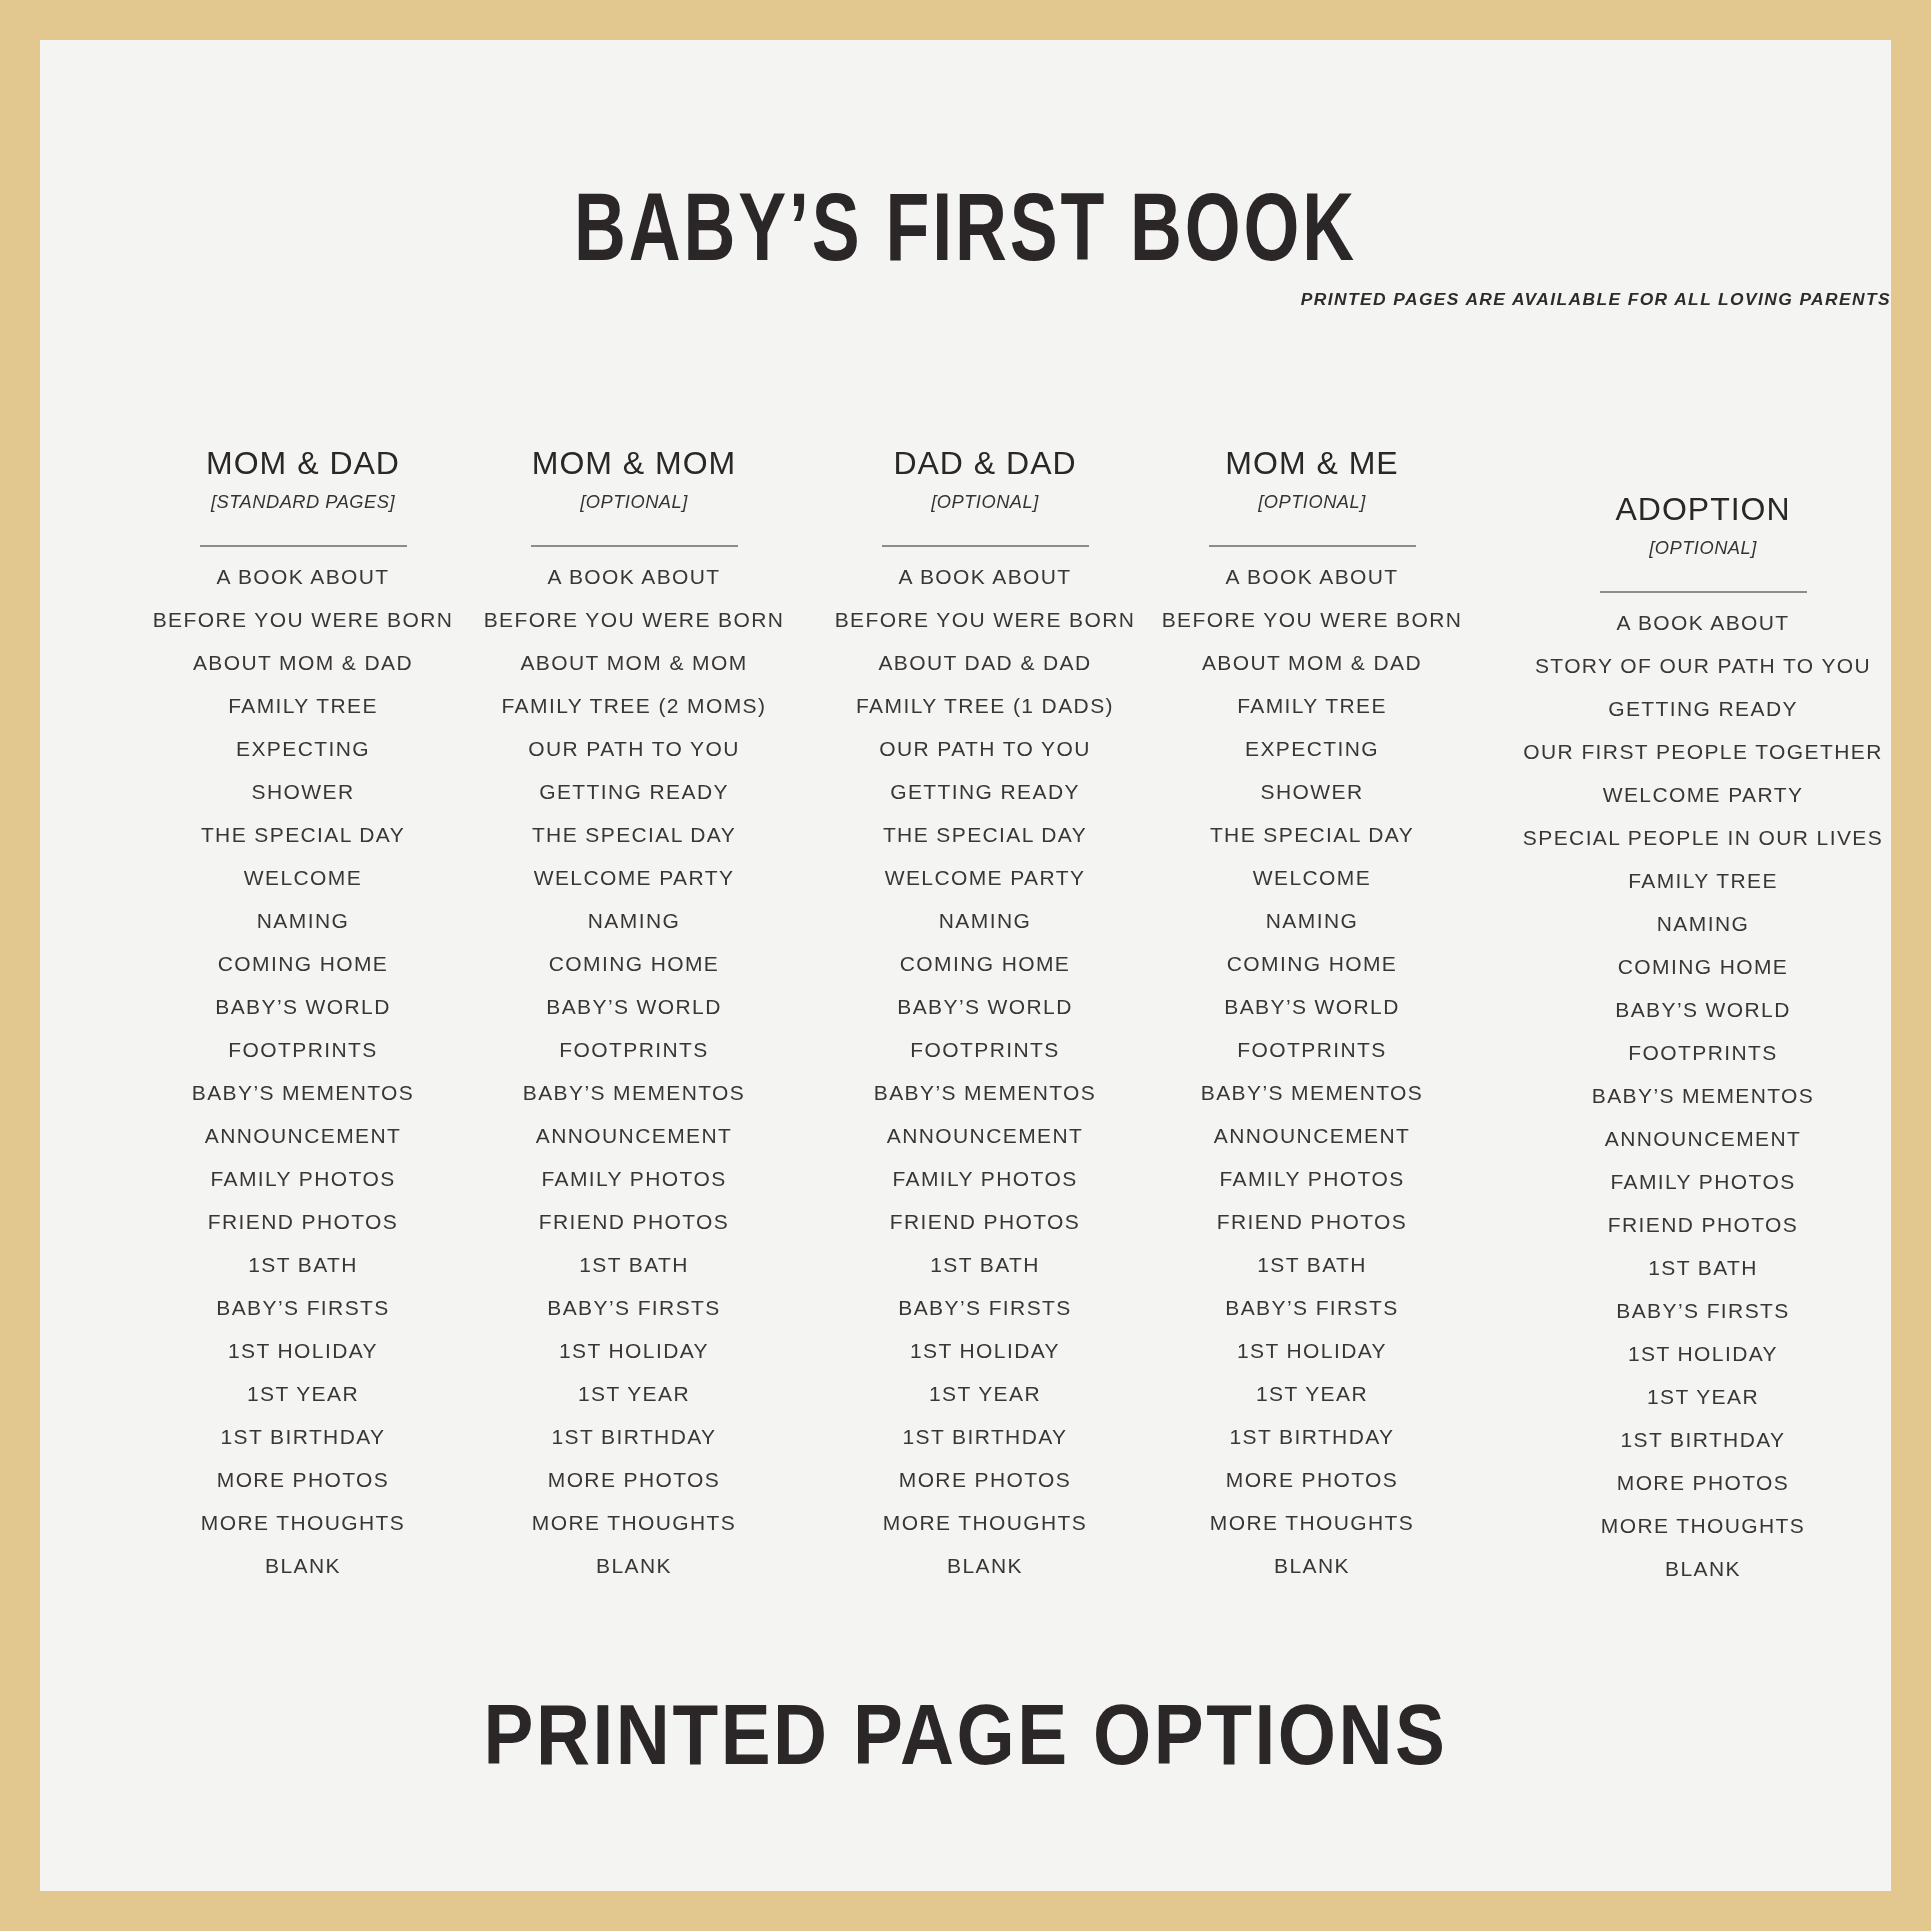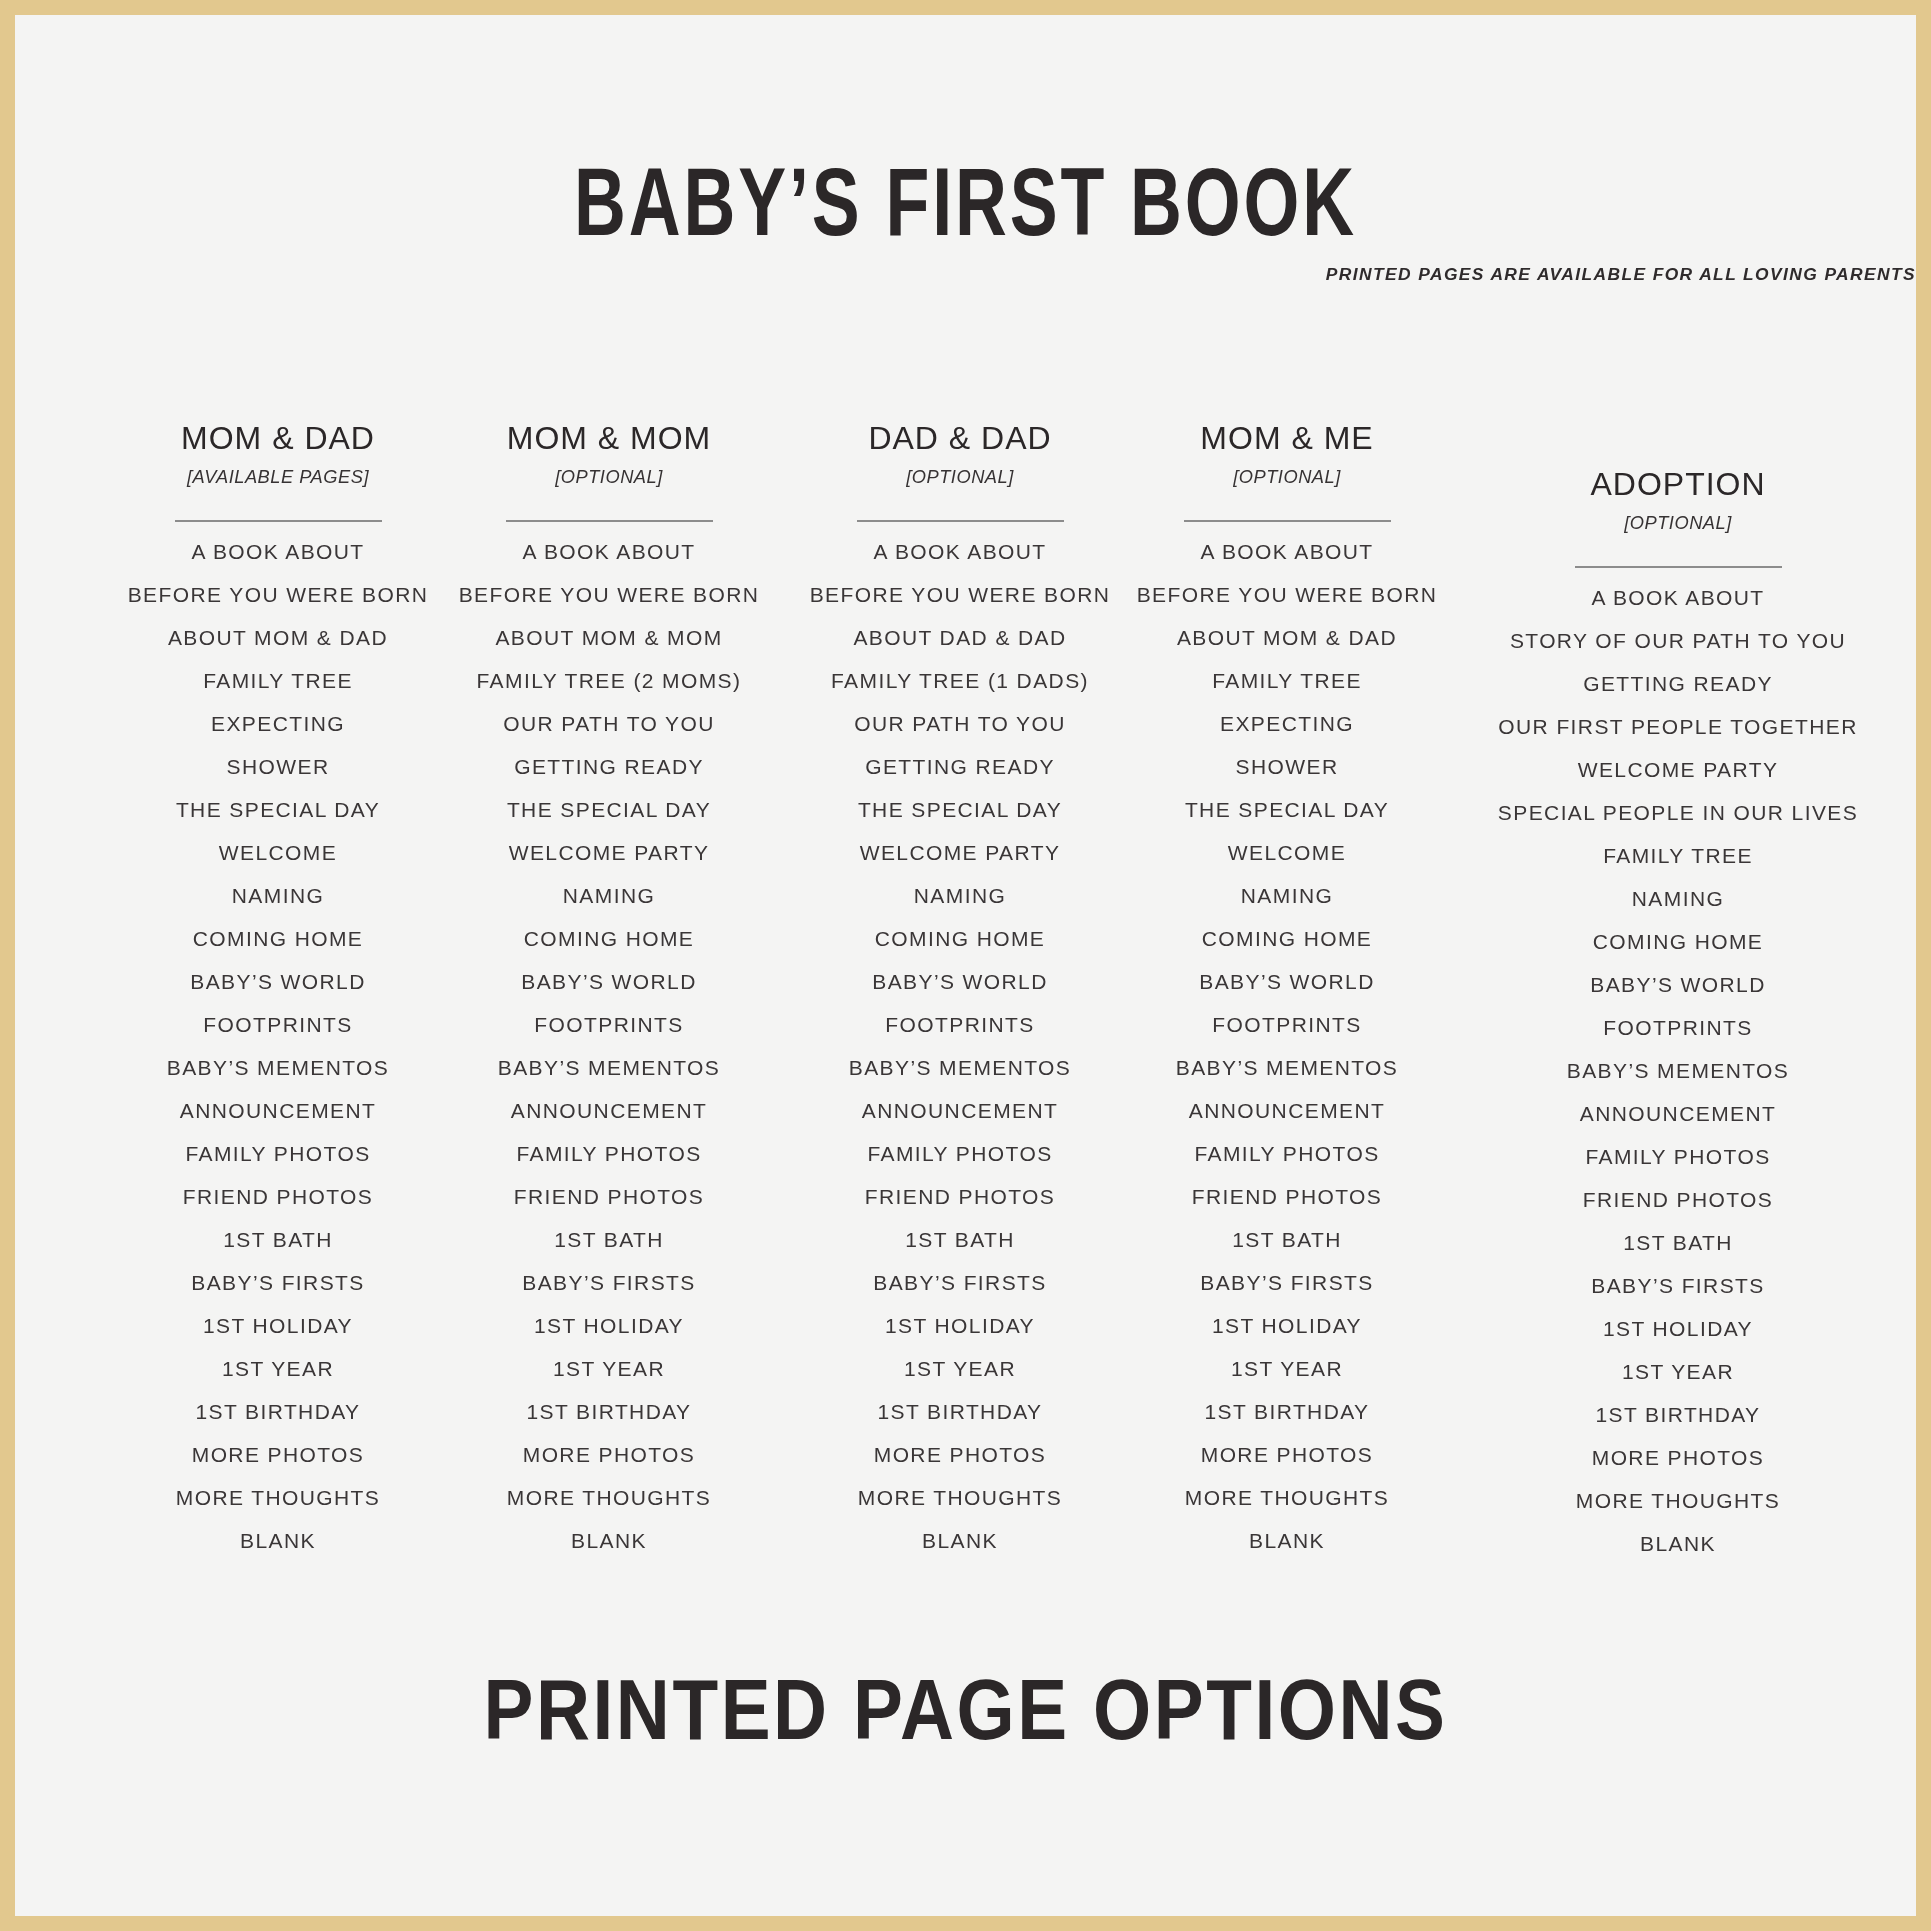--- a/index.html
+++ b/index.html
@@ -11,21 +11,21 @@
     width: 1931px;
     height: 1931px;
     font-family: "Liberation Sans", sans-serif;
   }
   .frame {
     position: relative;
     width: 1931px;
     height: 1931px;
     background: #e2c88e;
     box-sizing: border-box;
-    padding: 15px;
+    padding: 40px;
   }
   .sheet {
     position: relative;
     width: 100%;
     height: 100%;
     background: #f4f4f3;
     overflow: hidden;
   }
   
   .page-title {
@@ -139,21 +139,21 @@
 <div class="frame">
   <main class="sheet">
 
     <h1 class="page-title">BABY’S FIRST BOOK</h1>
 
     <p class="page-subtitle">PRINTED PAGES ARE AVAILABLE FOR ALL LOVING PARENTS</p>
 
     <section class="columns" id="columns">
   <div class="col">
     <h3 class="col-header">MOM &amp; DAD</h3>
-    <p class="col-tag">[AVAILABLE PAGES]</p>
+    <p class="col-tag">[STANDARD PAGES]</p>
     <hr class="col-divider">
     <ul class="col-list">
             <li>A BOOK ABOUT</li>
             <li>BEFORE YOU WERE BORN</li>
             <li>ABOUT MOM &amp; DAD</li>
             <li>FAMILY TREE</li>
             <li>EXPECTING</li>
             <li>SHOWER</li>
             <li>THE SPECIAL DAY</li>
             <li>WELCOME</li>

